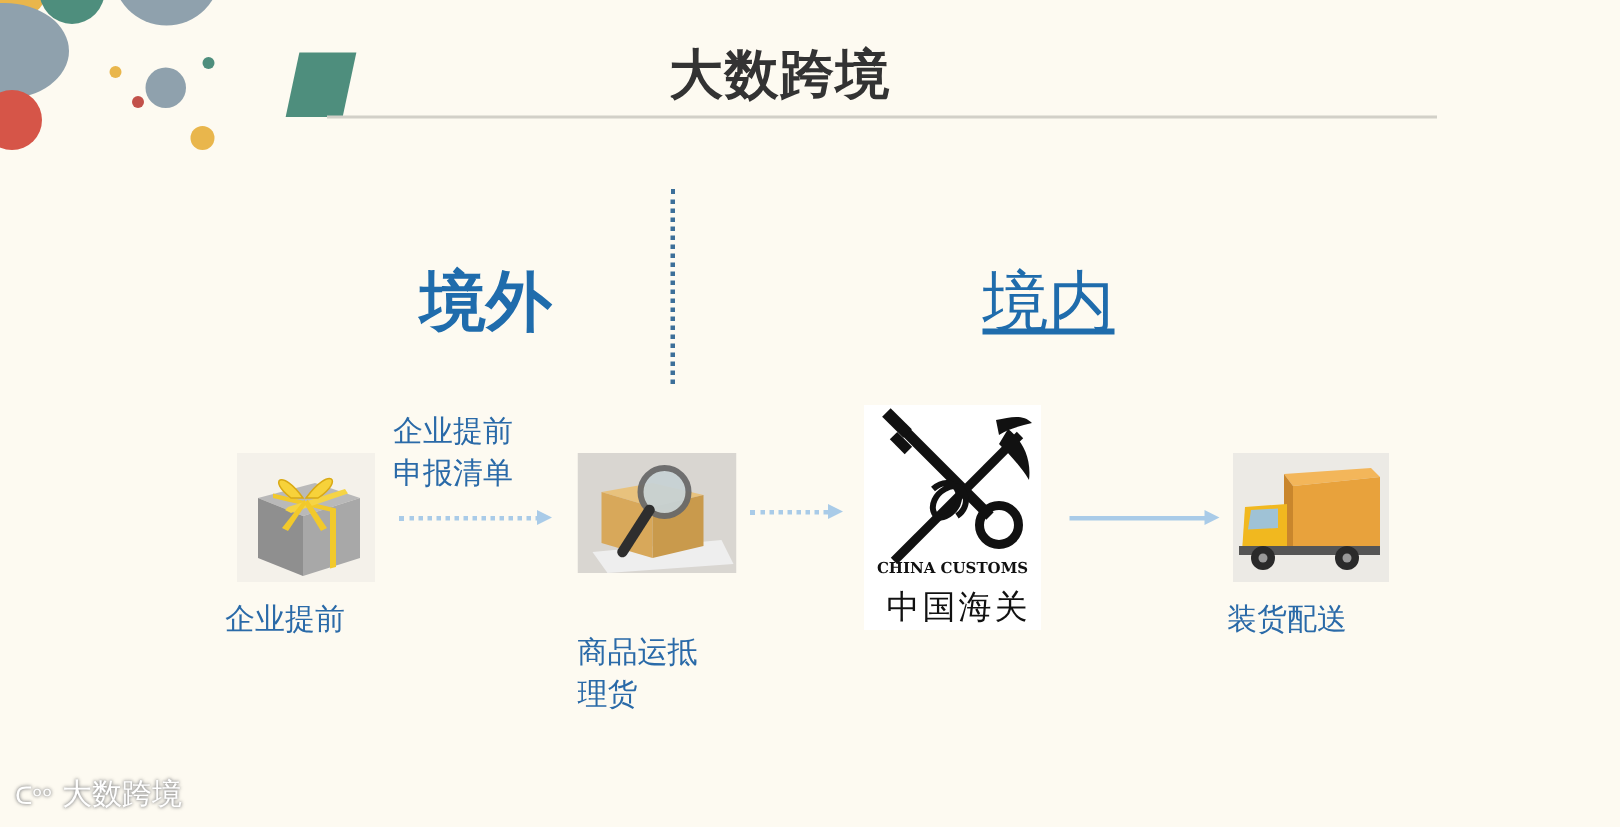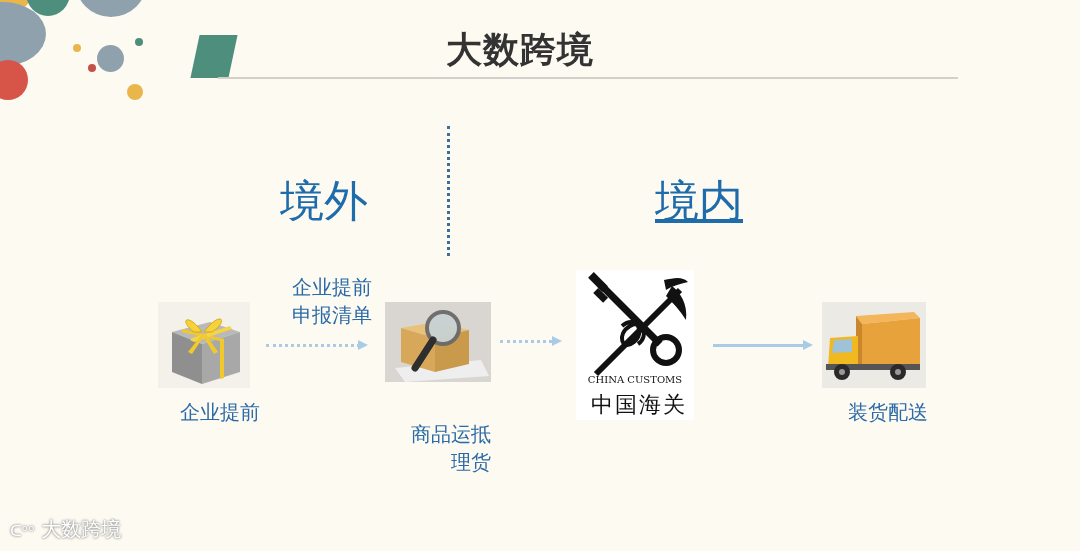--- a/index.html
+++ b/index.html
@@ -3,21 +3,21 @@
 <meta charset="utf-8">
 <style>
   html,body{margin:0;padding:0;}
   body{width:1080px;height:551px;background:#fdfaf1;position:relative;overflow:hidden;font-family:"DejaVu Sans","Liberation Sans",sans-serif;}
   .circle{position:absolute;border-radius:50%;}
   .title{position:absolute;left:380px;top:26px;width:280px;text-align:center;font-size:36px;font-weight:bold;color:#333;letter-spacing:1px;}
   .title-rule{position:absolute;left:218px;top:77px;width:740px;height:2px;background:#d2d0c8;}
   .para{position:absolute;left:195px;top:35px;width:38px;height:43px;background:#4e8e7d;transform:skewX(-12deg);}
   .divider{position:absolute;left:447px;top:126px;height:130px;border-left:3px dotted #3c6f99;}
   .region{position:absolute;font-size:44px;color:#1f6cac;}
-  .label{position:absolute;font-size:20px;color:#2a6aa8;text-align:right;line-height:28px;}
+  .label{position:absolute;font-size:20px;color:#2a6aa8;text-align:left;line-height:28px;}
   .arrow-dotted{position:absolute;height:0;border-top:3px dotted #a9cbe8;}
   .arrow-head{position:absolute;width:0;height:0;border-top:5px solid transparent;border-bottom:5px solid transparent;border-left:10px solid #a9cbe8;}
   .arrow-solid{position:absolute;height:3px;background:#a9cbe8;}
   .img-box{position:absolute;}
   .watermark{position:absolute;left:10px;top:516px;font-size:20px;color:#fff;text-shadow:0 0 3px #999,0 0 2px #888;text-align:right;}
 </style>
 </head>
 <body>
 
 <div class="circle" style="left:-10px;top:-18px;width:40px;height:30px;background:#e9b64c;"></div>
@@ -29,21 +29,21 @@
 <div class="circle" style="left:88px;top:64px;width:8px;height:8px;background:#c2514a;"></div>
 <div class="circle" style="left:97px;top:45px;width:27px;height:27px;background:#8fa1ad;"></div>
 <div class="circle" style="left:135px;top:38px;width:8px;height:8px;background:#4e8e7d;"></div>
 <div class="circle" style="left:127px;top:84px;width:16px;height:16px;background:#e9b64c;"></div>
 
 <div class="para"></div>
 <div class="title-rule"></div>
 <div class="title">大数跨境</div>
 
 <div class="divider"></div>
-<div class="region" style="left:280px;top:172px;">境外</div>
+<div class="region" style="left:280px;top:172px;font-weight:bold;">境外</div>
 <div class="region" style="left:655px;top:172px;text-decoration:underline;">境内</div>
 
 <div class="img-box" style="left:158px;top:302px;width:92px;height:86px;">
   <svg width="92" height="86" viewBox="0 0 92 86">
     <rect x="0" y="0" width="92" height="86" fill="#f4f1ea"></rect>
     <polygon points="14,30 52,20 82,30 44,42" fill="#b9b9b9"></polygon>
     <polygon points="14,30 44,42 44,82 14,70" fill="#8f8f8f"></polygon>
     <polygon points="44,42 82,30 82,70 44,82" fill="#a8a8a8"></polygon>
     <polygon points="24,27 66,37 66,76 62,77 62,39 24,30" fill="#f2c92b"></polygon>
     <polygon points="32,38 34,36 72,24 74,27 36,40" fill="#f5d445"></polygon>
@@ -86,21 +86,21 @@
   <svg width="118" height="112" viewBox="0 0 118 112">
     <line x1="20" y1="104" x2="104" y2="20" stroke="#111" stroke-width="6"></line>
     <line x1="24" y1="14" x2="84" y2="74" stroke="#111" stroke-width="7"></line>
     <rect x="12" y="8" width="20" height="8" fill="#111" transform="rotate(45 22 12)"></rect>
     <rect x="18" y="22" width="14" height="7" fill="#111" transform="rotate(45 25 25)"></rect>
     <circle cx="90" cy="80" r="13" fill="none" stroke="#111" stroke-width="6"></circle>
     <path d="M46,56 C60,44 70,62 58,72 C46,82 40,64 54,56 C66,48 74,66 62,74" fill="none" stroke="#111" stroke-width="4"></path>
     <path d="M96,16 C104,22 112,34 110,50 C104,40 96,32 90,26 Z" fill="#111"></path>
     <path d="M88,10 C98,8 106,6 112,12 C104,14 96,16 90,20 Z" fill="#111"></path>
   </svg>
-  <div style="position:absolute;left:0;top:104px;width:118px;text-align:center;font-family:'DejaVu Serif',serif;font-size:10px;font-weight:normal;color:#111;">CHINA CUSTOMS</div>
+  <div style="position:absolute;left:0;top:104px;width:118px;text-align:center;font-family:'DejaVu Serif',serif;font-size:10px;font-weight:bold;color:#111;">CHINA CUSTOMS</div>
   <div style="position:absolute;left:0;top:120px;width:126px;text-align:center;font-family:'DejaVu Serif',serif;font-size:22px;color:#111;letter-spacing:2px;">中国海关</div>
 </div>
 
 <div class="arrow-solid" style="left:713px;top:344px;width:92px;"></div>
 <div class="arrow-head" style="left:803px;top:340px;"></div>
 
 <div class="img-box" style="left:822px;top:302px;width:104px;height:86px;">
   <svg width="104" height="86" viewBox="0 0 104 86">
     <rect x="0" y="0" width="104" height="86" fill="#eceae5"></rect>
     <polygon points="34,14 92,10 98,16 40,22" fill="#f3b65a"></polygon>

